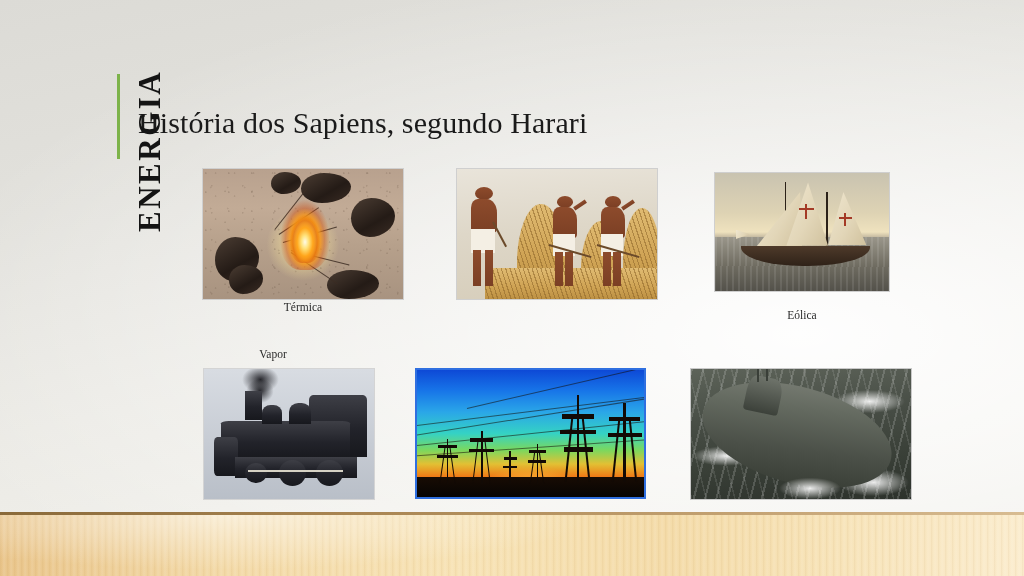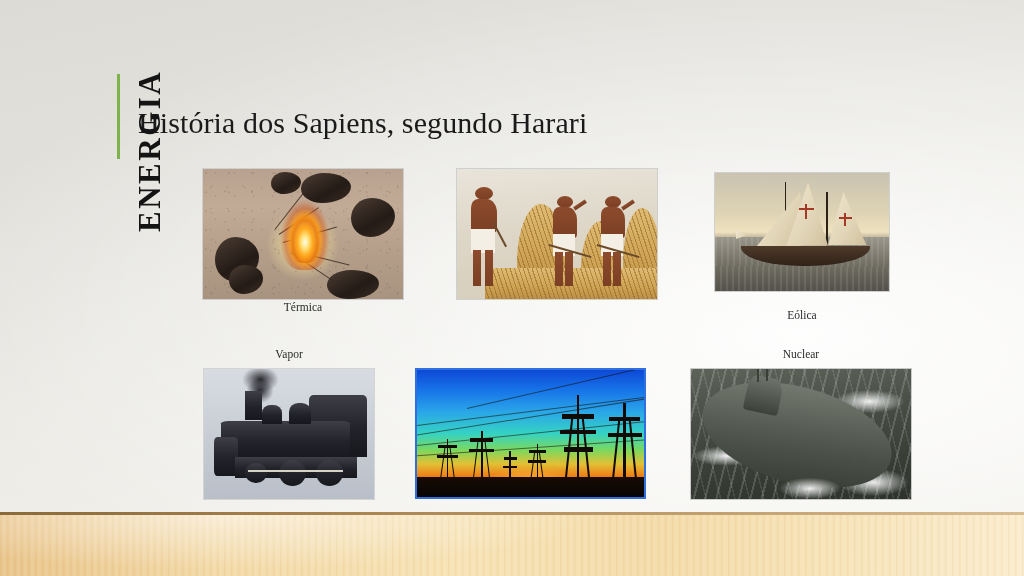--- a/index.html
+++ b/index.html
@@ -316,21 +316,21 @@
     <div class="cross-h" style="left:48%;top:30%;width:9%;height:2px;"></div>
 
     <div class="sail" style="left:65%;top:16%;width:22%;height:48%;clip-path:polygon(40% 0%, 100% 94%, 0% 94%);"></div>
     <div class="cross-v" style="left:74%;top:34%;width:2px;height:11%;"></div>
     <div class="cross-h" style="left:71%;top:37%;width:8%;height:2px;"></div>
     <div class="hull" style="left:15%;top:62%;width:74%;height:17%;"></div>
     <div class="sail" style="left:12%;top:48%;width:8%;height:8%;clip-path:polygon(0% 0%,100% 50%,0% 100%);"></div>
   </div>
   <div class="cap" style="left:714px;top:309px;width:176px;">Eólica</div>
 
-  <div class="cap" style="left:203px;top:348px;width:172px;">Vapor</div>
+  <div class="cap" style="left:187px;top:348px;width:172px;">Vapor</div>
   <div class="ph" id="img-train">
     <div class="smoke" style="left:18%;top:-6%;width:30%;height:28%;"></div>
     <div class="smoke" style="left:22%;top:4%;width:22%;height:26%;"></div>
     <div class="loco" style="left:24%;top:17%;width:10%;height:22%;"></div>
     <div class="loco" style="left:62%;top:20%;width:34%;height:48%;border-radius:8% 8% 0 0;"></div>
     <div class="loco" style="left:10%;top:40%;width:76%;height:30%;border-radius:6%;"></div>
     <div class="loco" style="left:34%;top:28%;width:12%;height:14%;border-radius:42% 42% 0 0;"></div>
     <div class="loco" style="left:50%;top:26%;width:13%;height:16%;border-radius:42% 42% 0 0;"></div>
     <div class="loco" style="left:6%;top:52%;width:14%;height:30%;border-radius:14%;"></div>
     <div class="loco" style="left:18%;top:68%;width:72%;height:16%;"></div>
@@ -387,21 +387,20 @@
       <i style="left:22%;top:18%;width:8%;height:82%;transform:rotate(8deg);"></i>
       <i style="left:68%;top:18%;width:8%;height:82%;transform:rotate(-8deg);"></i>
     </div>
     <div class="pylon" style="left:38%;top:64%;width:6%;height:26%;">
       <i style="left:45%;top:0;width:10%;height:100%;"></i>
       <i style="left:2%;top:18%;width:96%;height:8%;"></i>
       <i style="left:0%;top:44%;width:100%;height:8%;"></i>
     </div>
   </div>
 
-  <div class="cap" style="left:690px;top:348px;width:222px;">Nuclear</div>
   <div class="ph" id="img-sub">
     <div class="waves"></div>
     <div class="foam" style="left:-6%;top:56%;width:44%;height:22%;"></div>
     <div class="foam" style="left:58%;top:12%;width:46%;height:26%;"></div>
     <div class="foam" style="left:60%;top:72%;width:46%;height:30%;"></div>
     <div class="hullsub" style="left:4%;top:14%;width:88%;height:74%;transform:rotate(15deg);"></div>
     <div class="sail-tower" style="left:25%;top:6%;width:16%;height:28%;transform:rotate(12deg);"></div>
     <div class="periscope" style="left:30%;top:-4%;height:14%;"></div>
     <div class="periscope" style="left:34%;top:-2%;height:11%;"></div>
     <div class="foam" style="left:34%;top:80%;width:40%;height:24%;"></div>

